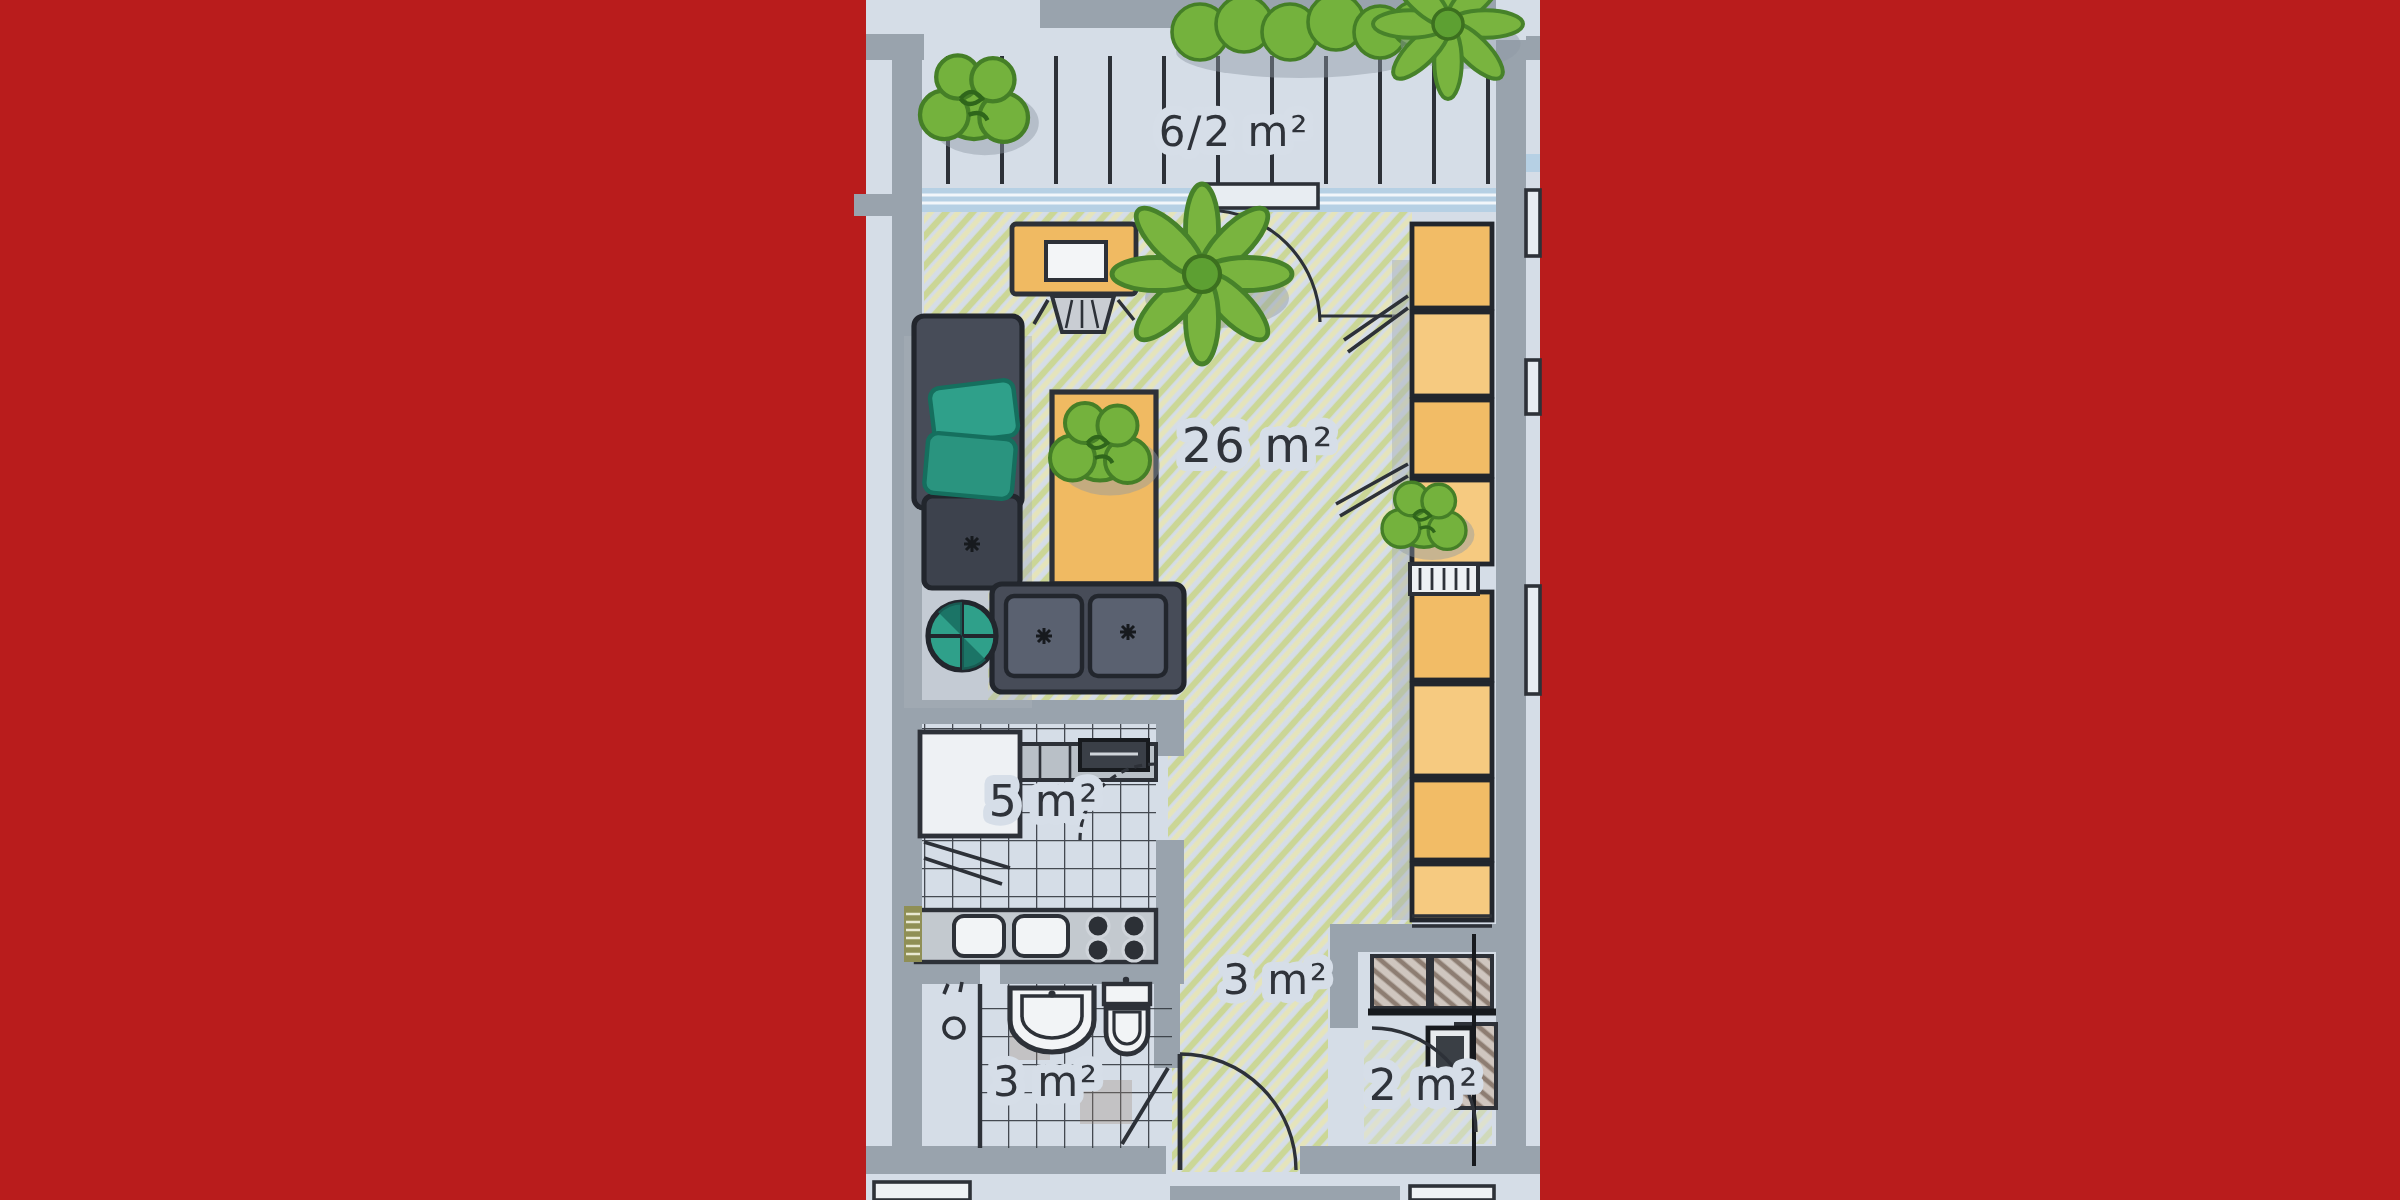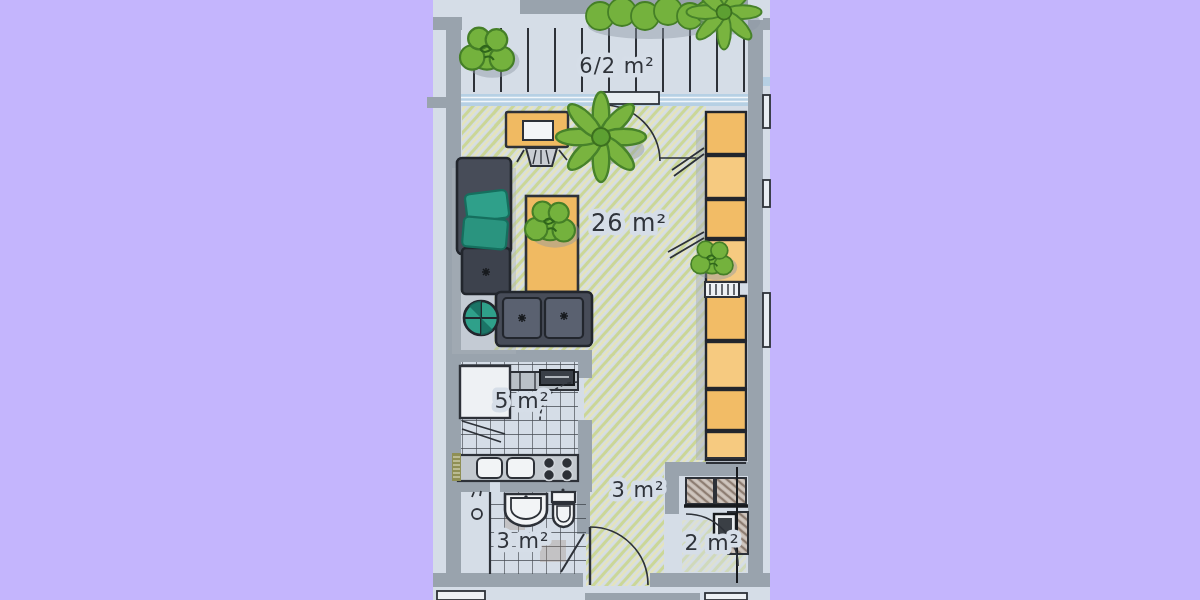--- a/index.html
+++ b/index.html
@@ -1,16 +1,16 @@
 <!DOCTYPE html>
 <html><head>
 <meta charset="utf-8">
 <style>
   html,body{margin:0;padding:0;background:#ffffff;}
-  .canvas{position:relative;width:1200px;height:600px;background:#c4b5fd;overflow:hidden;
+  .canvas{position:relative;width:1200px;height:600px;background:#b91c1c;overflow:hidden;
           font-family:"DejaVu Sans", sans-serif;}
   svg{position:absolute;left:0;top:0;}
   .ink{stroke:#2d3138;fill:none;}
   .area-label{fill:#2f333a;font-family:"DejaVu Sans",sans-serif;letter-spacing:1px;
               paint-order:stroke;stroke:#d6dee8;stroke-width:9px;stroke-linejoin:round;
               text-anchor:middle;}
 </style>
 </head>
 <body>
 

